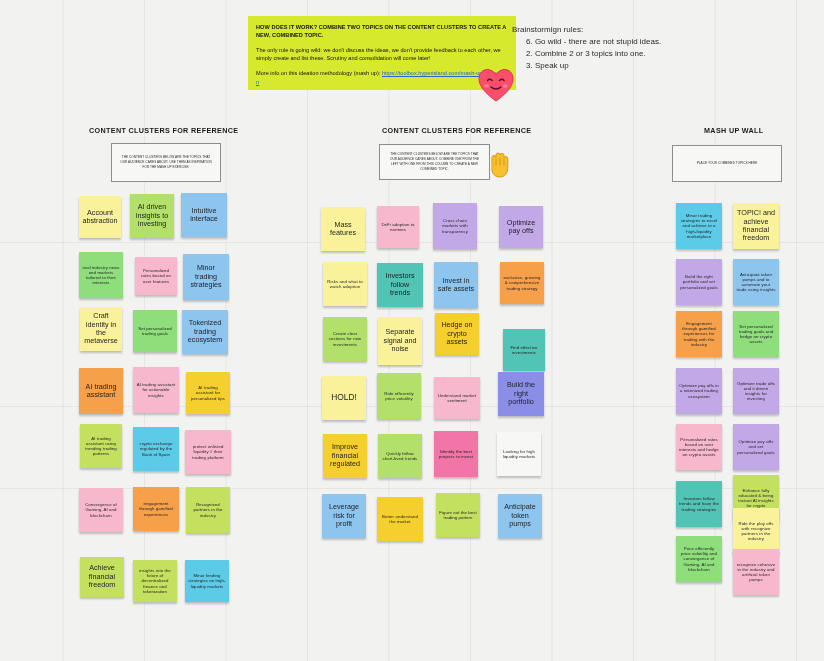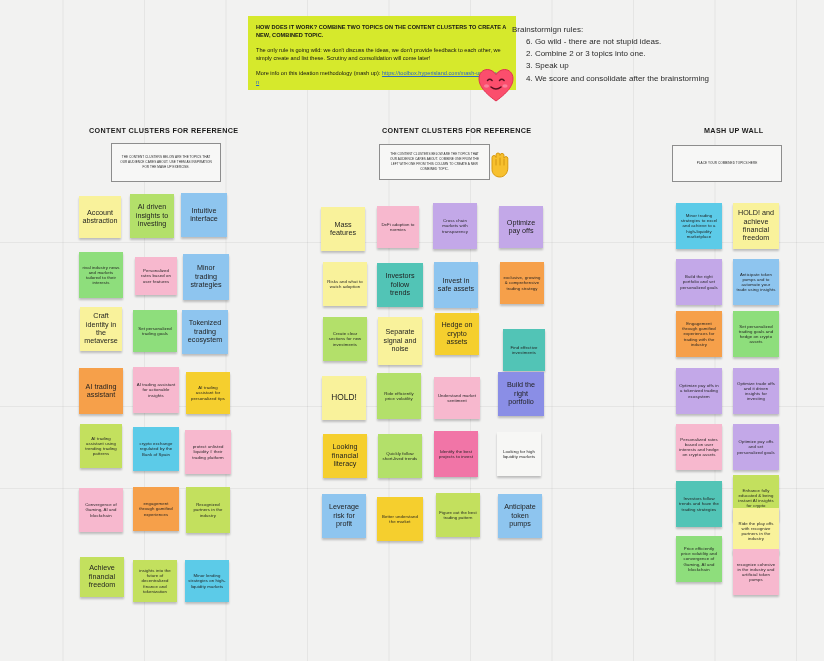--- a/index.html
+++ b/index.html
@@ -113,21 +113,20 @@
       <path d="M4 12 V5.5 a2 2 0 0 1 4 0 V3 a2 2 0 0 1 4 0 V3.4 a2 2 0 0 1 4 0 V6 a2 2 0 0 1 3.8 0 V16 c0 5.2 -3.4 9 -8 9 c-4.4 0 -7.8 -3.2 -7.8 -7.6 Z" fill="#f7c02e" stroke="#d89a10" stroke-width="1"></path>
       <path d="M8 7.5 V13 M12 6 V13 M16 7 V13" stroke="#c98a0c" stroke-width="0.8" fill="none" stroke-linecap="round"></path>
     </svg>
   </div>
 
   <div class="rules" style="left:512px;top:24px;width:280px;">
     <span class="rh">Brainstormign rules:</span>
     <span class="rl">6. Go wild - there are not stupid ideas.</span>
     <span class="rl">2. Combine 2 or 3 topics into one.</span>
     <span class="rl">3. Speak up</span>
-    <span class="rl">4. We score and consolidate after the brainstorming</span>
   </div>
 
   <div class="headerLabel" style="left:89px;top:126px;">CONTENT CLUSTERS FOR REFERENCE</div>
   <div class="refbox" style="left:111px;top:143px;width:110px;height:39px;">THE CONTENT CLUSTERS BELOW ARE THE TOPICS THAT OUR AUDIENCE CARES ABOUT. USE THEM AS INSPIRATION FOR THE MASH UP EXERCISE.</div>
 
   <div class="headerLabel" style="left:382px;top:126px;">CONTENT CLUSTERS FOR REFERENCE</div>
   <div class="refbox" style="left:379px;top:144px;width:111px;height:36px;">THE CONTENT CLUSTERS BELOW ARE THE TOPICS THAT OUR AUDIENCE CARES ABOUT. COMBINE ONE FROM THE LEFT WITH ONE FROM THIS COLUMN TO CREATE A NEW COMBINED TOPIC.</div>
 
   <div class="headerLabel" style="left:704px;top:126px;">MASH UP WALL</div>
   <div class="refbox" style="left:672px;top:145px;width:110px;height:37px;">PLACE YOUR COMBINED TOPICS HERE</div>
@@ -165,32 +164,32 @@
       <div class="note md" style="left: 434px; top: 262px; width: 44px; height: 46px; background: rgb(142, 197, 239);">Invest in safe assets</div>
       <div class="note sm" style="left: 500px; top: 262px; width: 44px; height: 42px; background: rgb(246, 160, 74);">exclusive, growing &amp; comprehensive trading strategy</div>
       <div class="note sm" style="left: 323px; top: 317px; width: 44px; height: 44px; background: rgb(179, 224, 106);">Create clear sections for new investments</div>
       <div class="note md" style="left: 378px; top: 317px; width: 44px; height: 48px; background: rgb(249, 242, 155);">Separate signal and noise</div>
       <div class="note md" style="left: 435px; top: 313px; width: 44px; height: 42px; background: rgb(245, 207, 46);">Hedge on crypto assets</div>
       <div class="note sm" style="left: 503px; top: 329px; width: 42px; height: 42px; background: rgb(82, 196, 182);">Find effective investments</div>
       <div class="note lg" style="left: 322px; top: 376px; width: 44px; height: 44px; background: rgb(249, 242, 155);">HOLD!</div>
       <div class="note sm" style="left: 377px; top: 373px; width: 44px; height: 46px; background: rgb(179, 224, 106);">Ride efficiently price volatility</div>
       <div class="note sm" style="left: 434px; top: 377px; width: 46px; height: 42px; background: rgb(247, 184, 206);">Understand market sentiment</div>
       <div class="note md" style="left: 498px; top: 372px; width: 46px; height: 44px; background: rgb(138, 142, 230); text-align: center;">Build the right portfolio</div>
-      <div class="note md" style="left: 323px; top: 434px; width: 44px; height: 44px; background: rgb(245, 207, 46);">Looking financial literacy</div>
+      <div class="note md" style="left: 323px; top: 434px; width: 44px; height: 44px; background: rgb(245, 207, 46);">Improve financial regulated</div>
       <div class="note sm" style="left: 378px; top: 434px; width: 44px; height: 44px; background: rgb(179, 224, 106);">Quickly follow short-lived trends</div>
       <div class="note sm" style="left: 434px; top: 431px; width: 44px; height: 46px; background: rgb(241, 117, 167);">Identify the best projects to invest</div>
       <div class="note sm" style="left: 497px; top: 432px; width: 44px; height: 44px; background: rgb(247, 247, 245);">Looking for high liquidity markets</div>
       <div class="note md" style="left: 322px; top: 494px; width: 44px; height: 44px; background: rgb(142, 197, 239);">Leverage risk for profit</div>
       <div class="note sm" style="left: 377px; top: 497px; width: 46px; height: 44px; background: rgb(245, 207, 46);">Better understand the market</div>
       <div class="note sm" style="left: 436px; top: 493px; width: 44px; height: 44px; background: rgb(195, 224, 94);">Figure out the best trading pattern</div>
       <div class="note md" style="left: 498px; top: 494px; width: 44px; height: 44px; background: rgb(142, 197, 239);">Anticipate token pumps</div>
     </div>
   <div class="layer" id="layer-right">
       <div class="note sm" style="left: 676px; top: 203px; width: 46px; height: 46px; background: rgb(92, 203, 232);">Minor trading strategies to excel and achieve to a high-liquidity marketplace</div>
-      <div class="note md" style="left: 733px; top: 203px; width: 46px; height: 46px; background: rgb(249, 242, 155);">HOLD! and achieve financial freedom</div>
+      <div class="note md" style="left: 733px; top: 203px; width: 46px; height: 46px; background: rgb(249, 242, 155);">TOPIC! and achieve financial freedom</div>
       <div class="note sm" style="left: 676px; top: 259px; width: 46px; height: 46px; background: rgb(195, 168, 232);">Build the right portfolio and set personalized goals</div>
       <div class="note sm" style="left: 733px; top: 259px; width: 46px; height: 46px; background: rgb(142, 197, 239);">Anticipate token pumps and to automate your trade using insights</div>
       <div class="note sm" style="left: 676px; top: 311px; width: 46px; height: 46px; background: rgb(246, 160, 74);">Engagement through gamified experiences for trading with the industry</div>
       <div class="note sm" style="left: 733px; top: 311px; width: 46px; height: 46px; background: rgb(142, 222, 124);">Set personalized trading goals and hedge on crypto assets</div>
       <div class="note sm" style="left: 676px; top: 368px; width: 46px; height: 46px; background: rgb(195, 168, 232);">Optimize pay offs in a tokenized trading ecosystem</div>
       <div class="note sm" style="left: 733px; top: 368px; width: 46px; height: 46px; background: rgb(195, 168, 232);">Optimize trade offs and it driven insights for investing</div>
       <div class="note sm" style="left: 676px; top: 424px; width: 46px; height: 46px; background: rgb(247, 184, 206);">Personalized rates based on user interests and hedge on crypto assets</div>
       <div class="note sm" style="left: 733px; top: 424px; width: 46px; height: 46px; background: rgb(195, 168, 232);">Optimize pay offs and set personalized goals</div>
       <div class="note sm" style="left: 676px; top: 481px; width: 46px; height: 46px; background: rgb(82, 196, 182);">Investors follow trends and have the trading strategies</div>
       <div class="note sm" style="left: 733px; top: 475px; width: 46px; height: 46px; background: rgb(195, 224, 94);">Enhance fully educated &amp; being instant AI insights for crypto</div>

